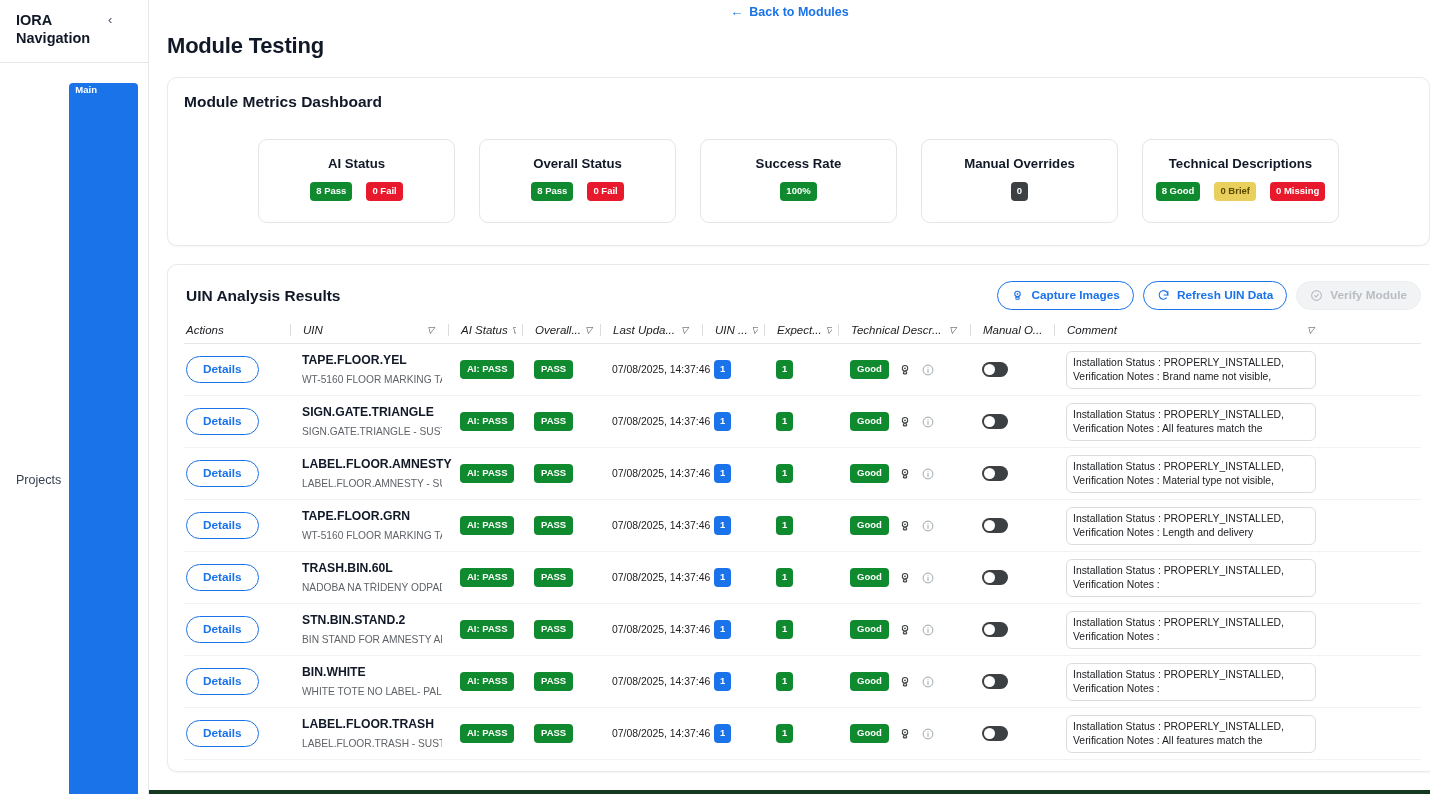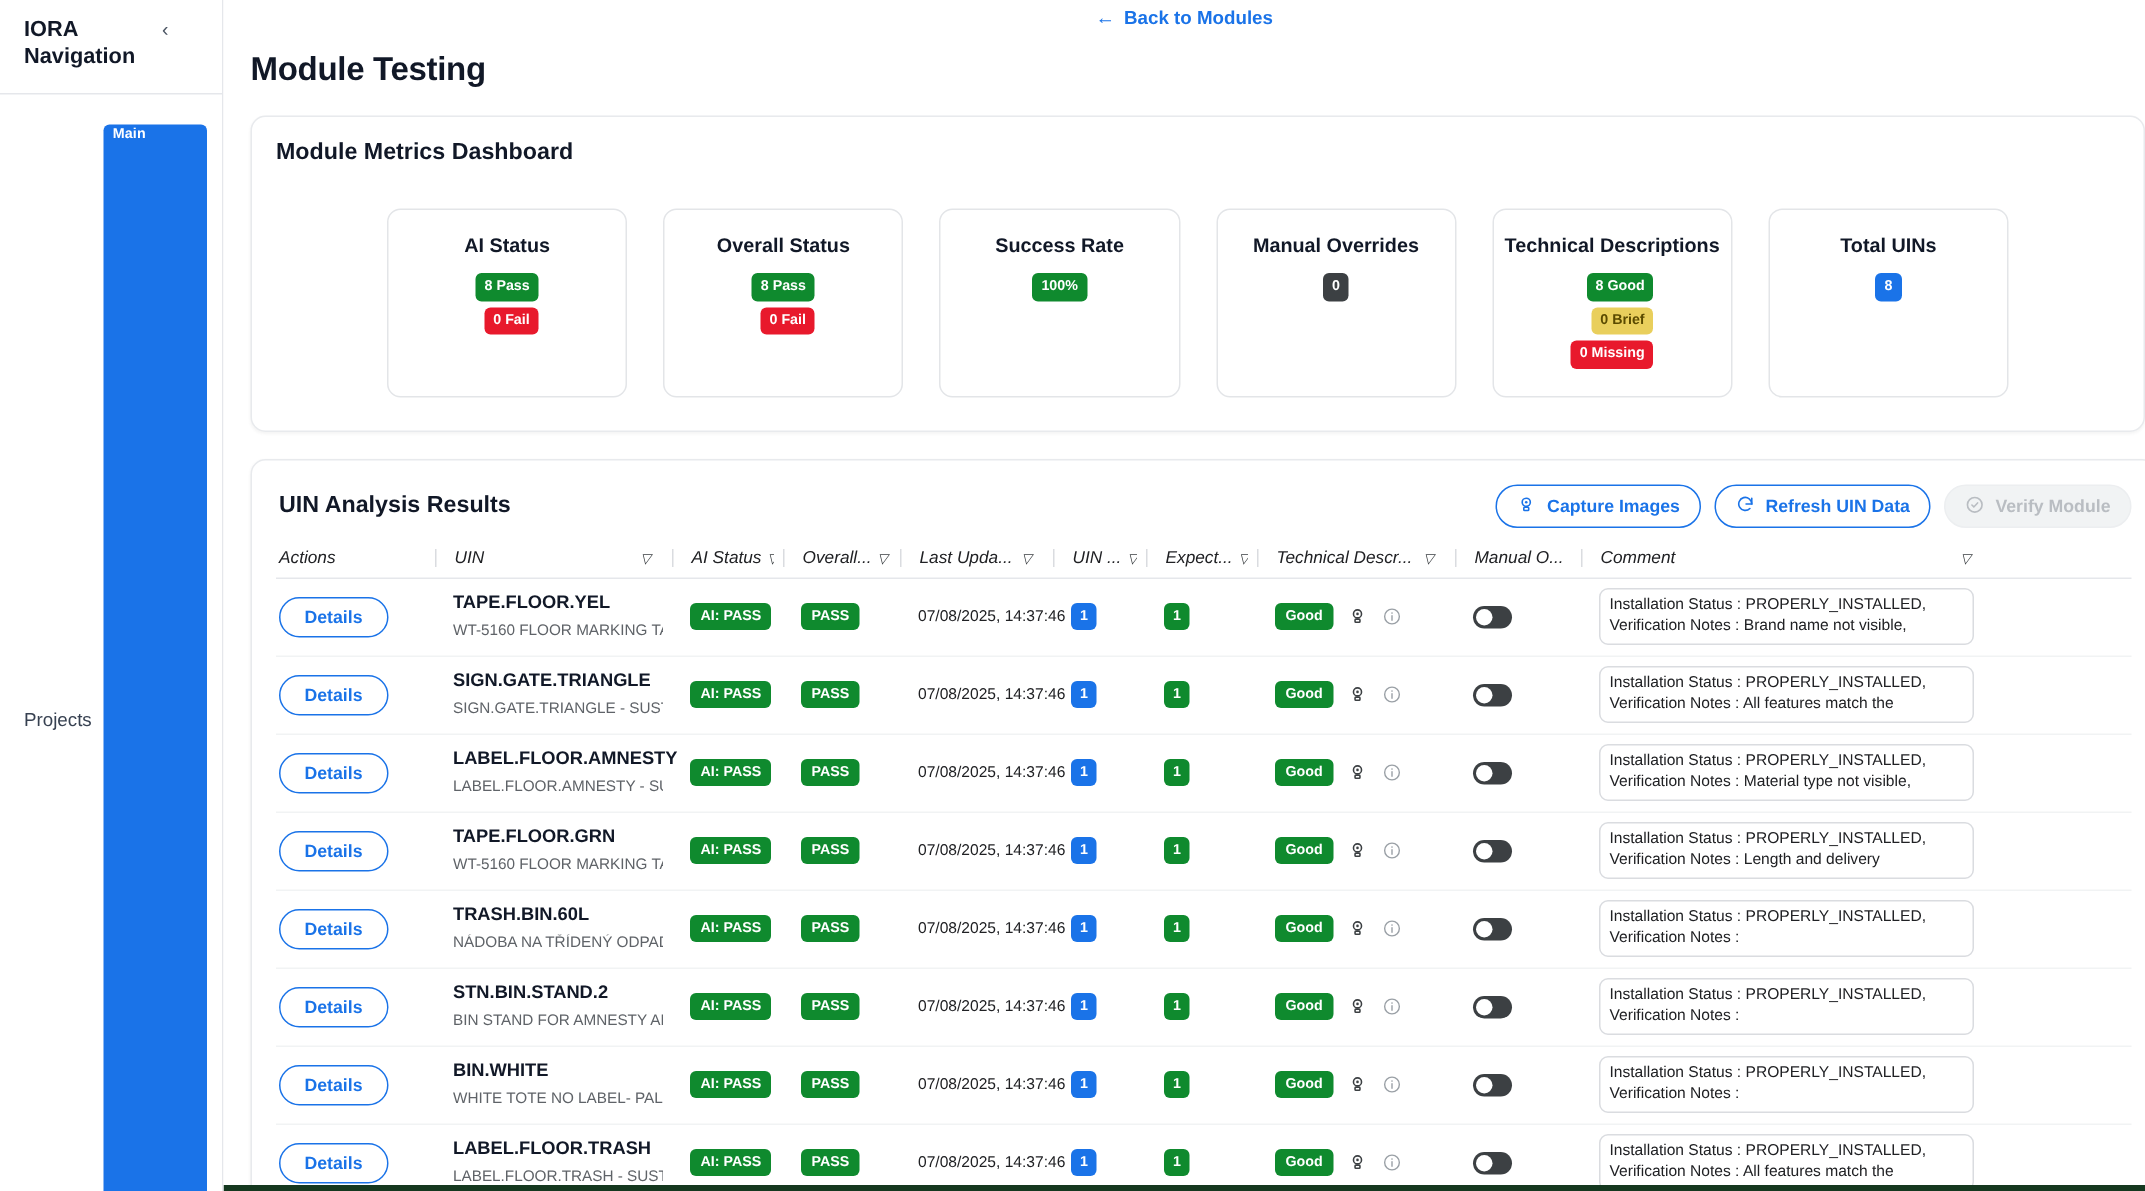--- a/index.html
+++ b/index.html
@@ -88,21 +88,21 @@
     border: 1px solid #e3e5e8; border-radius: 9px;
     background: #fff;
     padding: 16px 8px 18px;
     display: flex; flex-direction: column; align-items: center; gap: 11px;
     min-height: 84px;
   }
   .metric-label {
     font-size: 13.2px; font-weight: 700; color: #111827; text-align: center;
     white-space: nowrap;
   }
-  .metric-badges { display: flex; gap: 4px; align-items: flex-end; flex-direction: column; }
+  .metric-badges { display: flex; gap: 14px; align-items: flex-start; }
   .mb {
     font-size: 9.5px; font-weight: 700; color: #fff; line-height: 1;
     border-radius: 4px; padding: 4px 6px 5px; white-space: nowrap;
   }
   .mb.green  { background: #0f8a2e; }
   .mb.red    { background: #e8192c; }
   .mb.yellow { background: #e9cf5c; color: #5a4a00; }
   .mb.dark   { background: #3c4043; }
   .mb.blue   { background: #1a73e8; }
 
@@ -264,26 +264,20 @@
             <div class="metric-badges">
               <span class="mb dark">0</span>
             </div>
           </div>
           <div class="metric">
             <div class="metric-label">Technical Descriptions</div>
             <div class="metric-badges">
               <span class="mb green">8 Good</span>
               <span class="mb yellow">0 Brief</span>
               <span class="mb red">0 Missing</span>
-            </div>
-          </div>
-          <div class="metric">
-            <div class="metric-label">Total UINs</div>
-            <div class="metric-badges">
-              <span class="mb blue">8</span>
             </div>
           </div>
         </div>
     </section>
 
     <section class="card" id="results-card">
       <div class="results-head">
         <div class="results-title">UIN Analysis Results</div>
         <div class="toolbar" id="toolbar">
             <button class="tb-btn">

